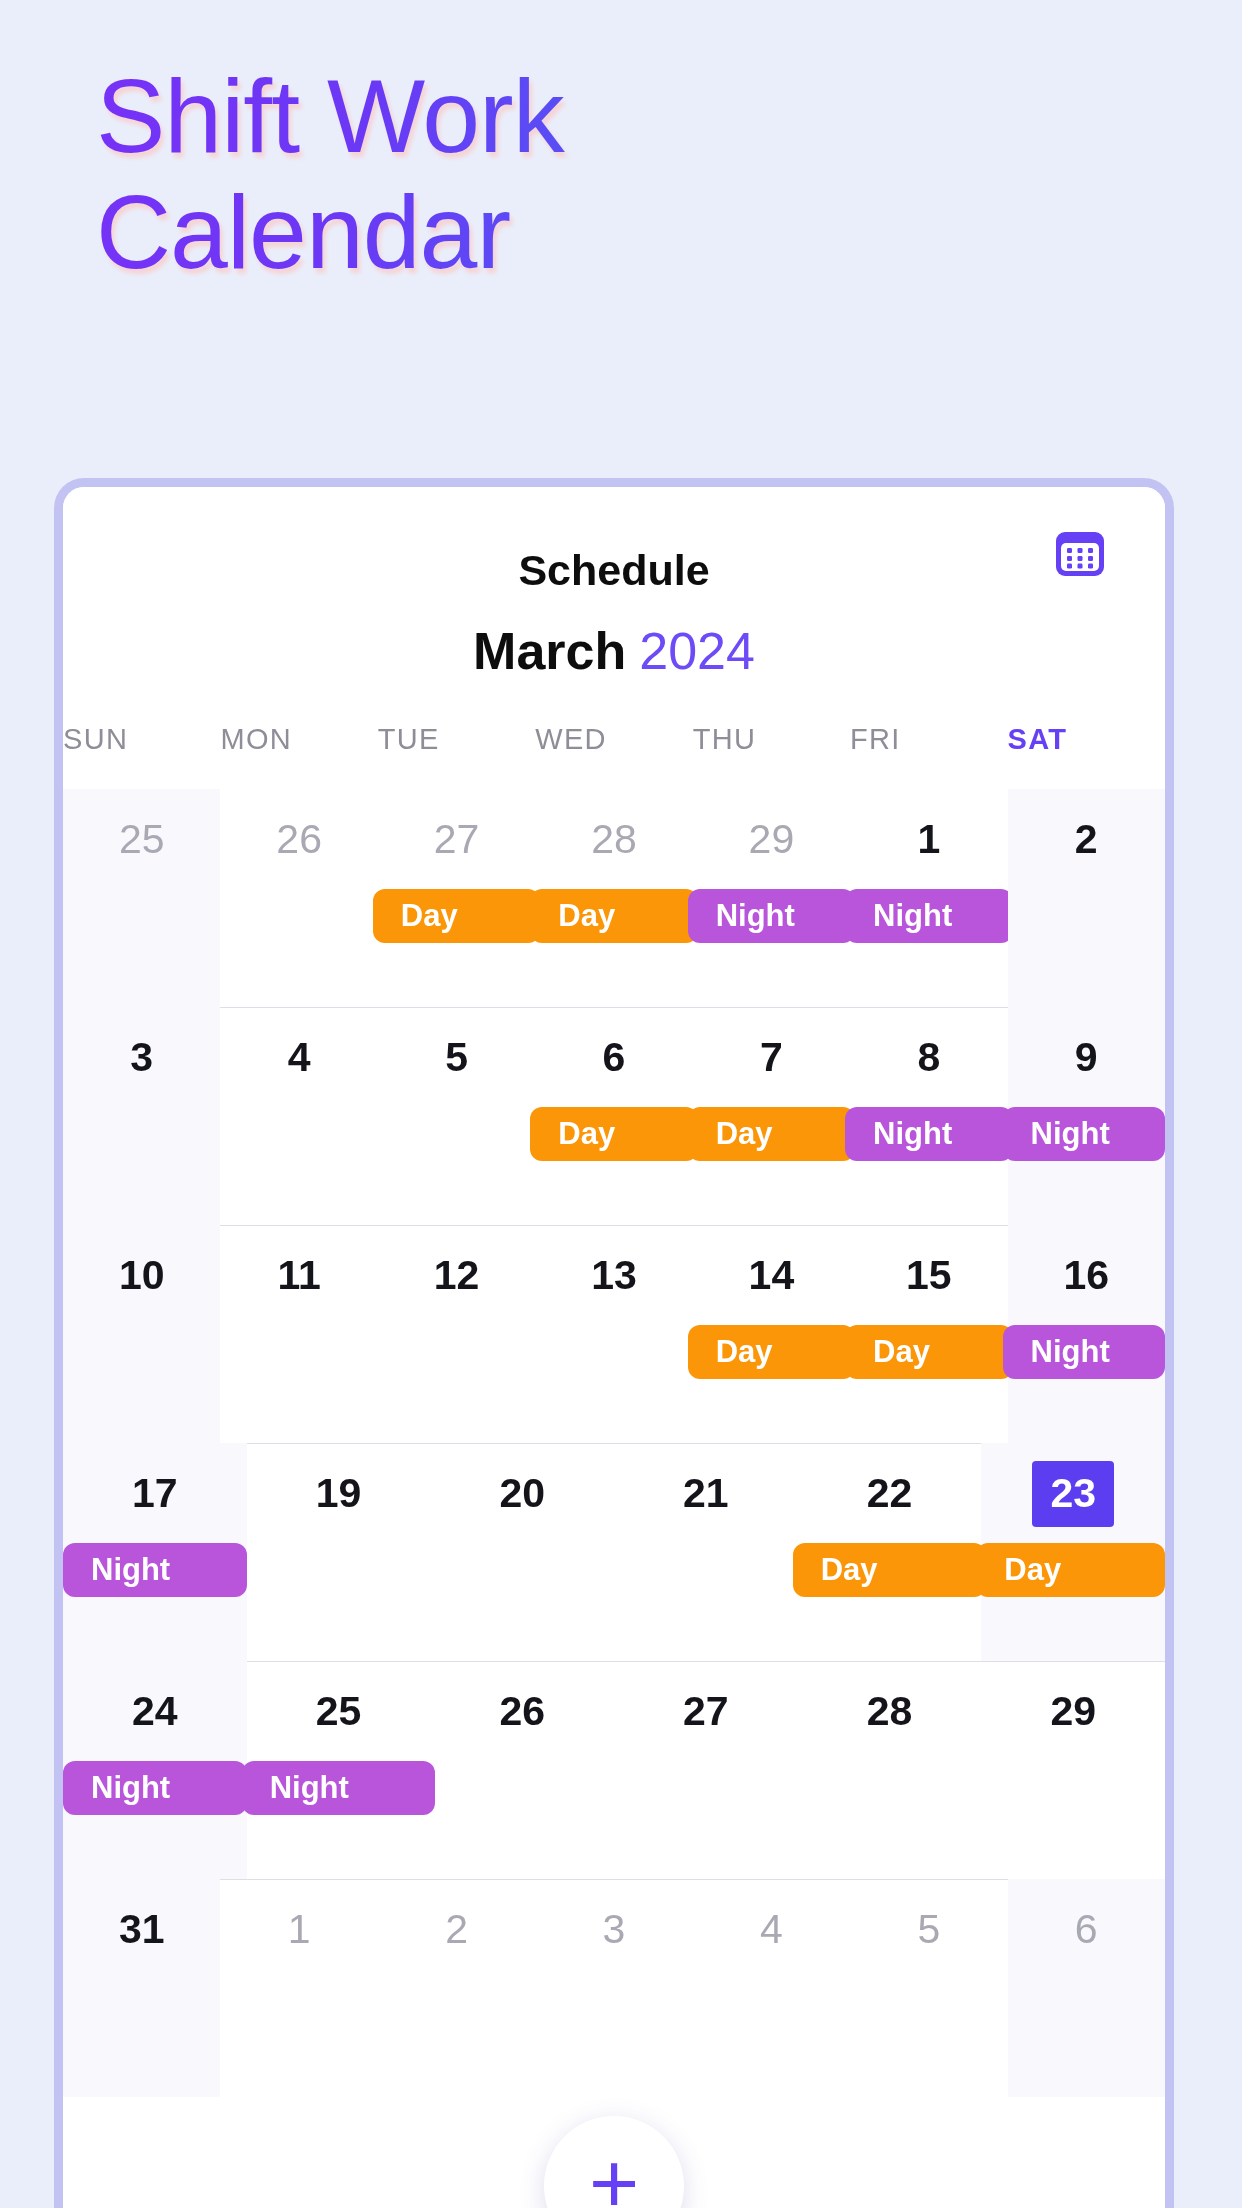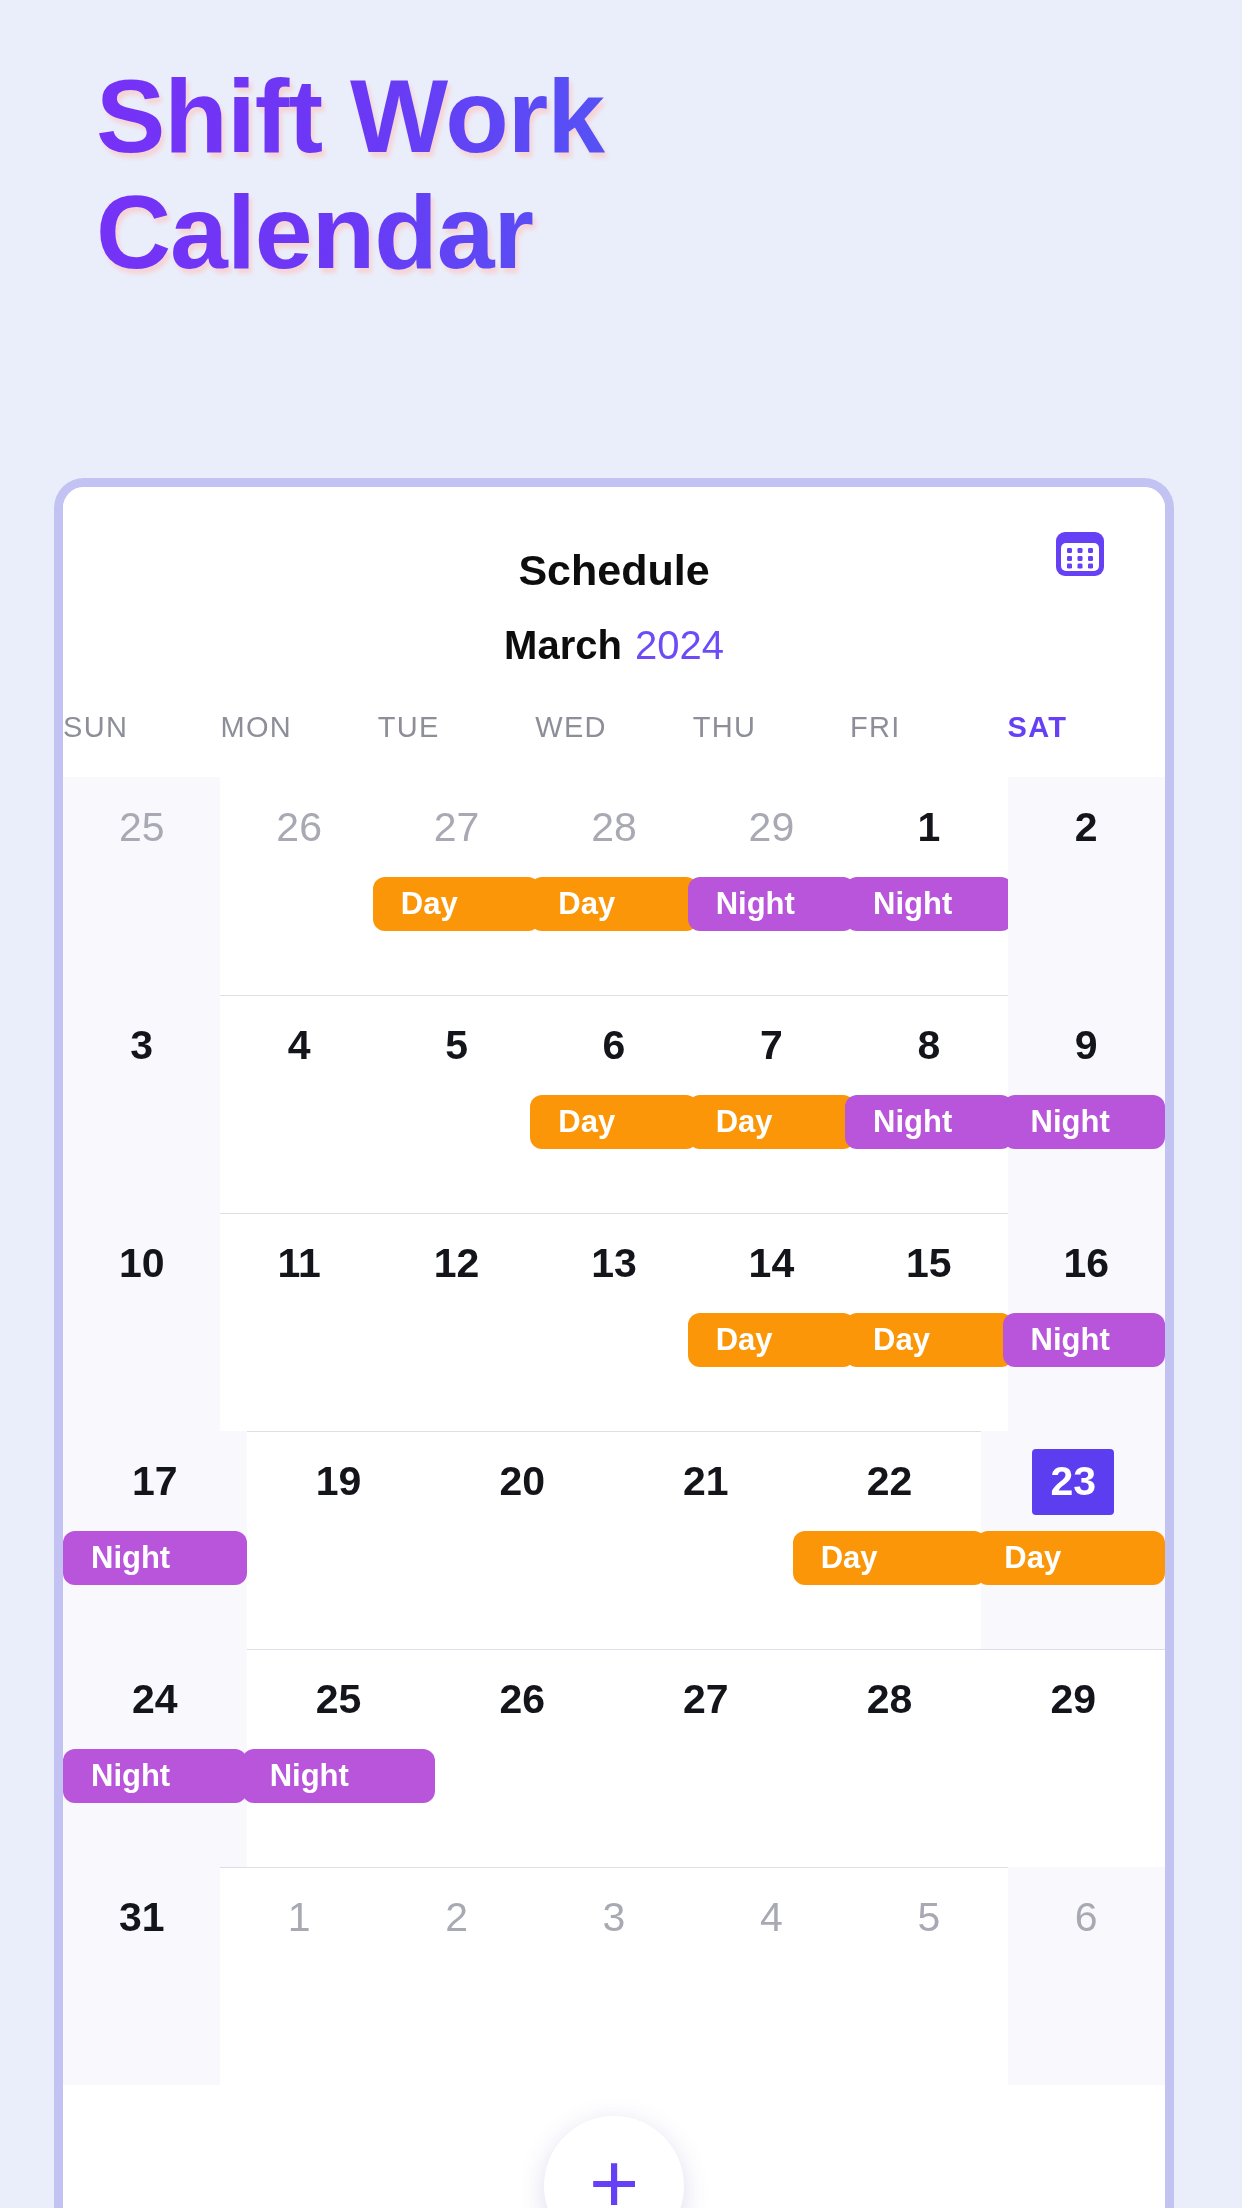--- a/index.html
+++ b/index.html
@@ -14,21 +14,21 @@
     overflow: hidden;
     position: relative;
   }
 
   
   .page-title {
     margin: 0;
     padding: 58px 0 0 96px;
     font-size: 104px;
     line-height: 1.12;
-    font-weight: bold;
+    font-weight: normal;
     letter-spacing: -1px;
     max-width: 700px;
     background: linear-gradient(100deg, #7b2ff7 0%, #6b38f5 45%, #4169f5 100%);
     -webkit-background-clip: text;
     background-clip: text;
     color: transparent;
     -webkit-text-fill-color: transparent;
     filter: drop-shadow(3px 5px 2px rgba(255, 190, 180, 0.55));
   }
 
@@ -76,21 +76,21 @@
     display: flex;
     align-items: center;
     justify-content: center;
     cursor: pointer;
   }
   .cal-icon-btn svg { display: block; }
 
   .month-row {
     margin-top: 58px;
     text-align: center;
-    font-size: 40px;
+    font-size: 52px;
     line-height: 1;
     white-space: nowrap;
   }
   .month-name {
     font-weight: bold;
     color: #0d0d0d;
   }
   .year-name {
     font-weight: normal;
     color: #6d4bf6;

